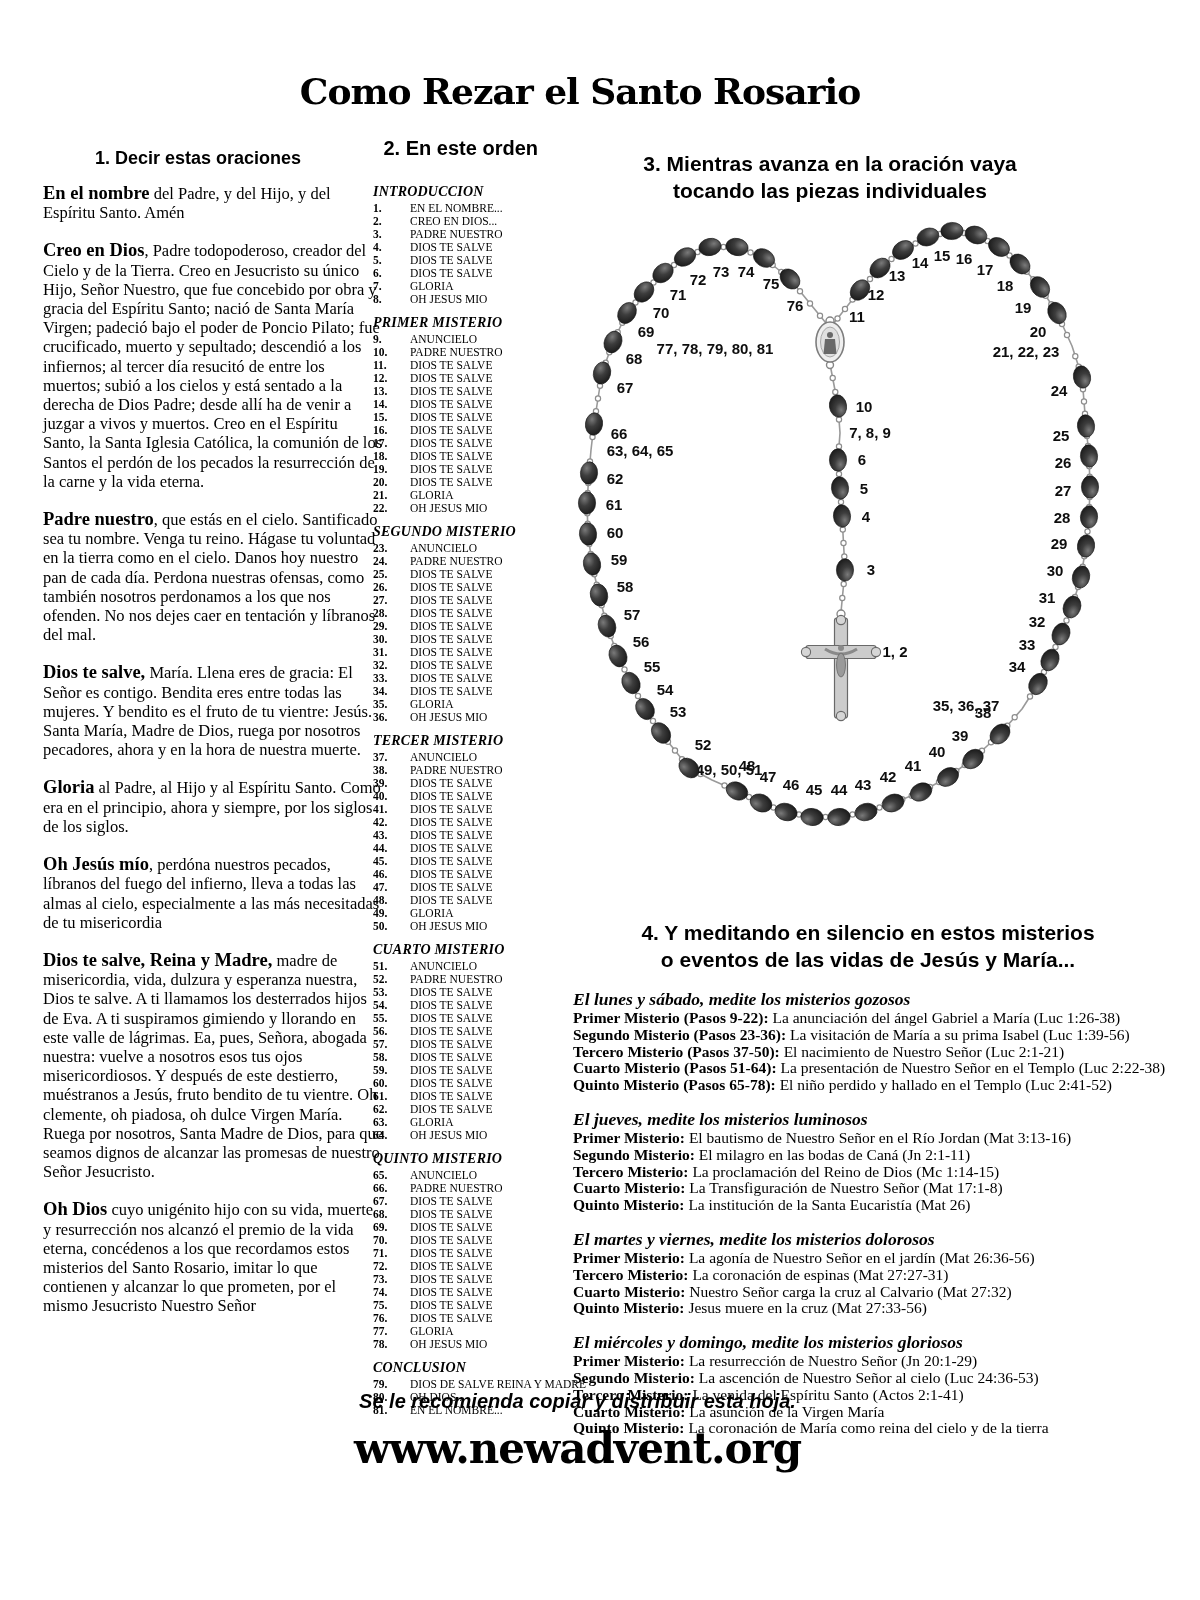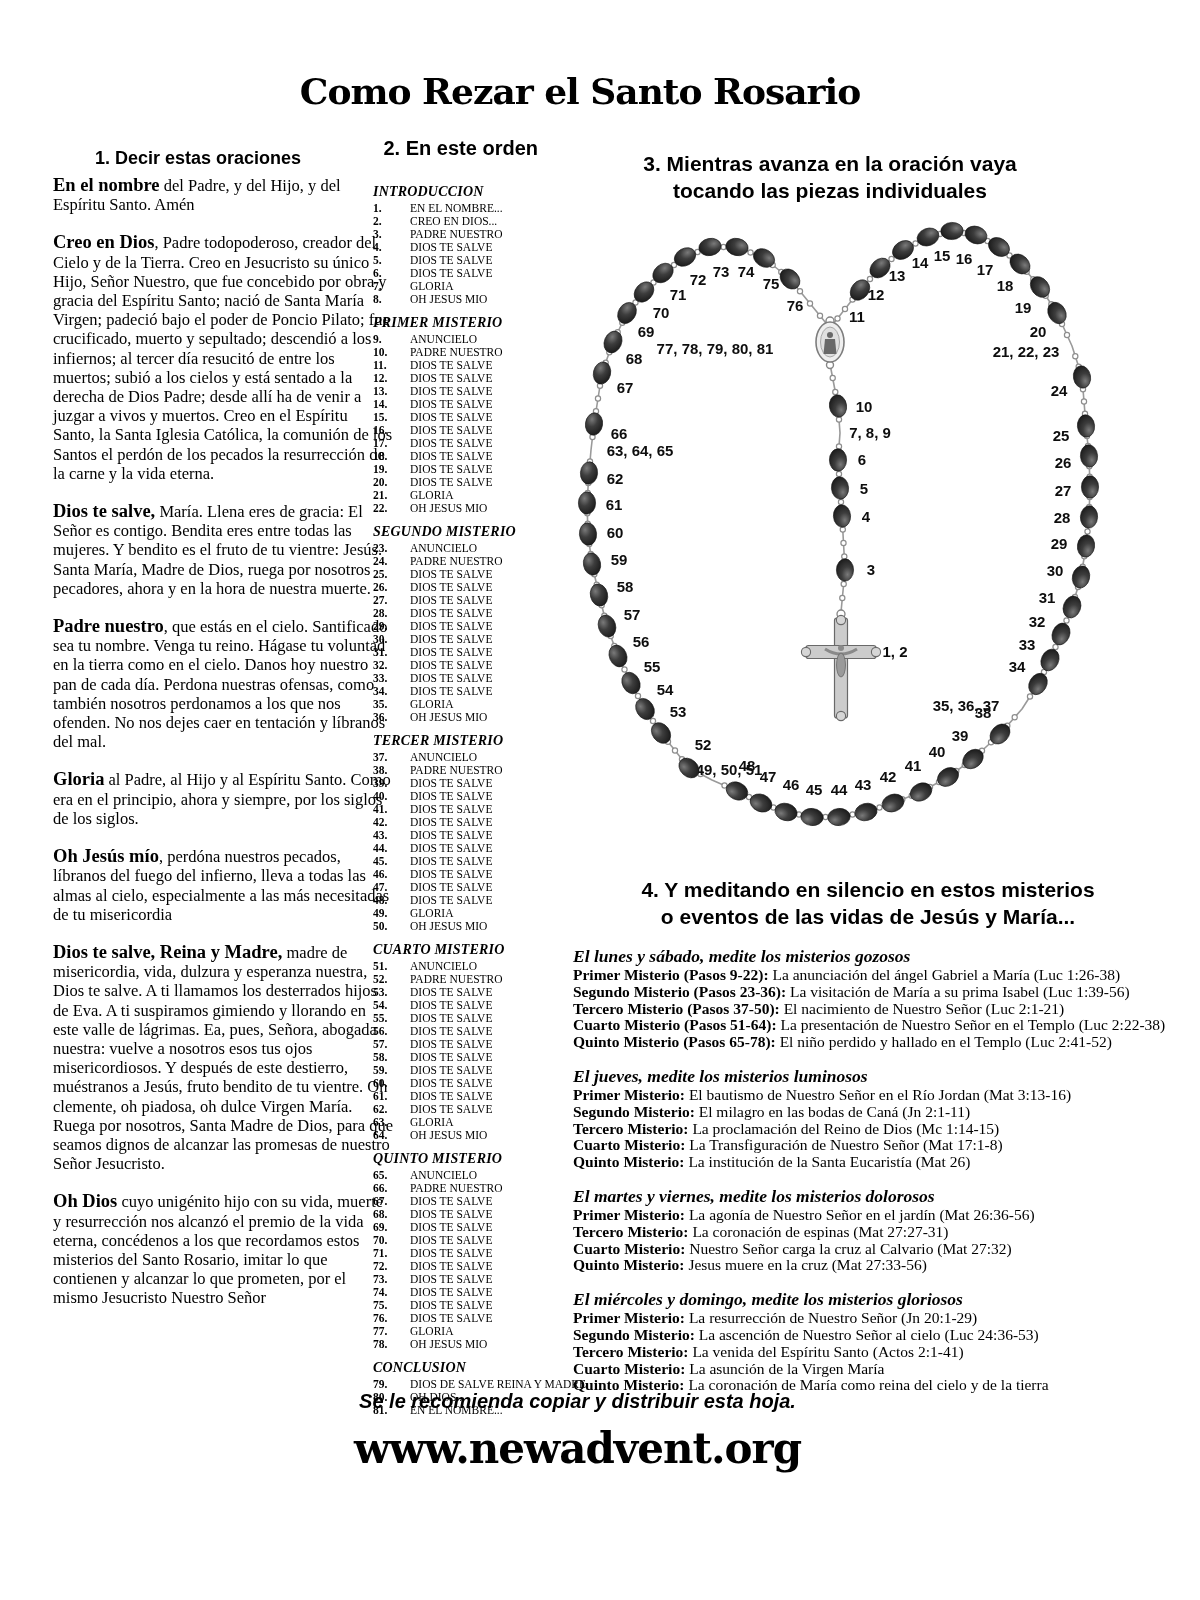--- a/index.html
+++ b/index.html
@@ -3,54 +3,54 @@
 <meta charset="utf-8">
 <style>
   html,body{margin:0;padding:0;background:#fff;}
   body{width:1200px;height:1600px;position:relative;color:#000;
        font-family:"Liberation Serif",serif;overflow:hidden;}
   .abs{position:absolute;}
   #title{top:70px;left:0;width:1160px;text-align:center;
          font-family:"DejaVu Serif",serif;font-weight:bold;font-size:36px;letter-spacing:-1px;}
   .sans-h{font-family:"Liberation Sans",sans-serif;font-weight:bold;}
   #col1-header{top:148px;left:43px;width:310px;text-align:center;font-size:18px;}
-  #col1{top:176px;left:43px;width:340px;margin-left:10px;}
+  #col1{top:184px;left:43px;width:340px;}
   .prayer{margin:0 0 19px 0;font-size:16.5px;line-height:19.2px;text-align:left;}
   .prayer b{font-size:18.5px;}
   #col2-header{top:137px;left:373px;width:165px;text-align:right;font-size:20px;}
   #col2{top:184px;left:373px;width:210px;}
   .osec{margin-bottom:9px;}
   .osec-h{font-weight:bold;font-style:italic;font-size:14px;line-height:16px;margin-bottom:2px;letter-spacing:0.2px;}
   .orow{display:flex;font-size:11.5px;line-height:13px;white-space:nowrap;}
   .orow .n{font-weight:bold;width:37px;flex:none;}
   #sec3-header{top:150px;left:610px;width:440px;text-align:center;font-size:21px;line-height:27px;}
   #rosary{top:190px;left:560px;width:590px;height:660px;}
   .bead-num{font-family:"Liberation Sans",sans-serif;font-weight:bold;font-size:15px;fill:#0d0d0d;}
-  #sec4{top:876px;left:573px;width:600px;}
+  #sec4{top:919px;left:573px;width:600px;}
   #sec4-header{text-align:center;font-size:21px;line-height:27px;margin:0 0 16px 0;width:590px;}
   .mgroup{margin-bottom:15px;}
   .mg-h{font-weight:bold;font-style:italic;font-size:17.5px;line-height:20px;margin-bottom:1px;}
   .mrow{font-size:15.5px;line-height:16.8px;white-space:nowrap;}
   #footer-note{top:1390px;left:0;width:1155px;text-align:center;
                font-family:"Liberation Sans",sans-serif;font-weight:bold;font-style:italic;font-size:20px;}
   #footer-url{top:1424px;left:0;width:1155px;text-align:center;
               font-family:"DejaVu Serif",serif;font-weight:bold;font-size:42px;letter-spacing:-1px;}
 </style>
 </head>
 <body>
 
 <div id="title" class="abs">Como Rezar el Santo Rosario</div>
 
 <div id="col1-header" class="abs sans-h">1. Decir estas oraciones</div>
 <div id="col1" class="abs">
     <div id="prayers">
       <p class="prayer"><b>En el nombre</b> del Padre, y del Hijo, y del Espíritu Santo. Amén</p>
       <p class="prayer"><b>Creo en Dios</b>, Padre todopoderoso, creador del Cielo y de la Tierra. Creo en Jesucristo su único Hijo, Señor Nuestro, que fue concebido por obra y gracia del Espíritu Santo; nació de Santa María Virgen; padeció bajo el poder de Poncio Pilato; fue crucificado, muerto y sepultado; descendió a los infiernos; al tercer día resucitó de entre los muertos; subió a los cielos y está sentado a la derecha de Dios Padre; desde allí ha de venir a juzgar a vivos y muertos. Creo en el Espíritu Santo, la Santa Iglesia Católica, la comunión de los Santos el perdón de los pecados la resurrección de la carne y la vida eterna.</p>
+      <p class="prayer"><b>Padre nuestro</b>, que estás en el cielo. Santificado sea tu nombre. Venga tu reino. Hágase tu voluntad en la tierra como en el cielo. Danos hoy nuestro pan de cada día. Perdona nuestras ofensas, como también nosotros perdonamos a los que nos ofenden. No nos dejes caer en tentación y líbranos del mal.</p>
       <p class="prayer"><b>Dios te salve,</b> María. Llena eres de gracia: El Señor es contigo. Bendita eres entre todas las mujeres. Y bendito es el fruto de tu vientre: Jesús. Santa María, Madre de Dios, ruega por nosotros pecadores, ahora y en la hora de nuestra muerte.</p>
-      <p class="prayer"><b>Padre nuestro</b>, que estás en el cielo. Santificado sea tu nombre. Venga tu reino. Hágase tu voluntad en la tierra como en el cielo. Danos hoy nuestro pan de cada día. Perdona nuestras ofensas, como también nosotros perdonamos a los que nos ofenden. No nos dejes caer en tentación y líbranos del mal.</p>
       <p class="prayer"><b>Gloria</b> al Padre, al Hijo y al Espíritu Santo. Como era en el principio, ahora y siempre, por los siglos de los siglos.</p>
       <p class="prayer"><b>Oh Jesús mío</b>, perdóna nuestros pecados, líbranos del fuego del infierno, lleva a todas las almas al cielo, especialmente a las más necesitadas de tu misericordia</p>
       <p class="prayer"><b>Dios te salve, Reina y Madre,</b> madre de misericordia, vida, dulzura y esperanza nuestra, Dios te salve. A ti llamamos los desterrados hijos de Eva. A ti suspiramos gimiendo y llorando en este valle de lágrimas. Ea, pues, Señora, abogada nuestra: vuelve a nosotros esos tus ojos misericordiosos. Y después de este destierro, muéstranos a Jesús, fruto bendito de tu vientre. Oh clemente, oh piadosa, oh dulce Virgen María. Ruega por nosotros, Santa Madre de Dios, para que seamos dignos de alcanzar las promesas de nuestro Señor Jesucristo.</p>
       <p class="prayer"><b>Oh Dios</b> cuyo unigénito hijo con su vida, muerte y resurrección nos alcanzó el premio de la vida eterna, concédenos a los que recordamos estos misterios del Santo Rosario, imitar lo que contienen y alcanzar lo que prometen, por el mismo Jesucristo Nuestro Señor</p>
     </div>
   </div>
 
 <div id="col2-header" class="abs sans-h">2. En este orden</div>
 <div id="col2" class="abs">
     <div id="order-list">

